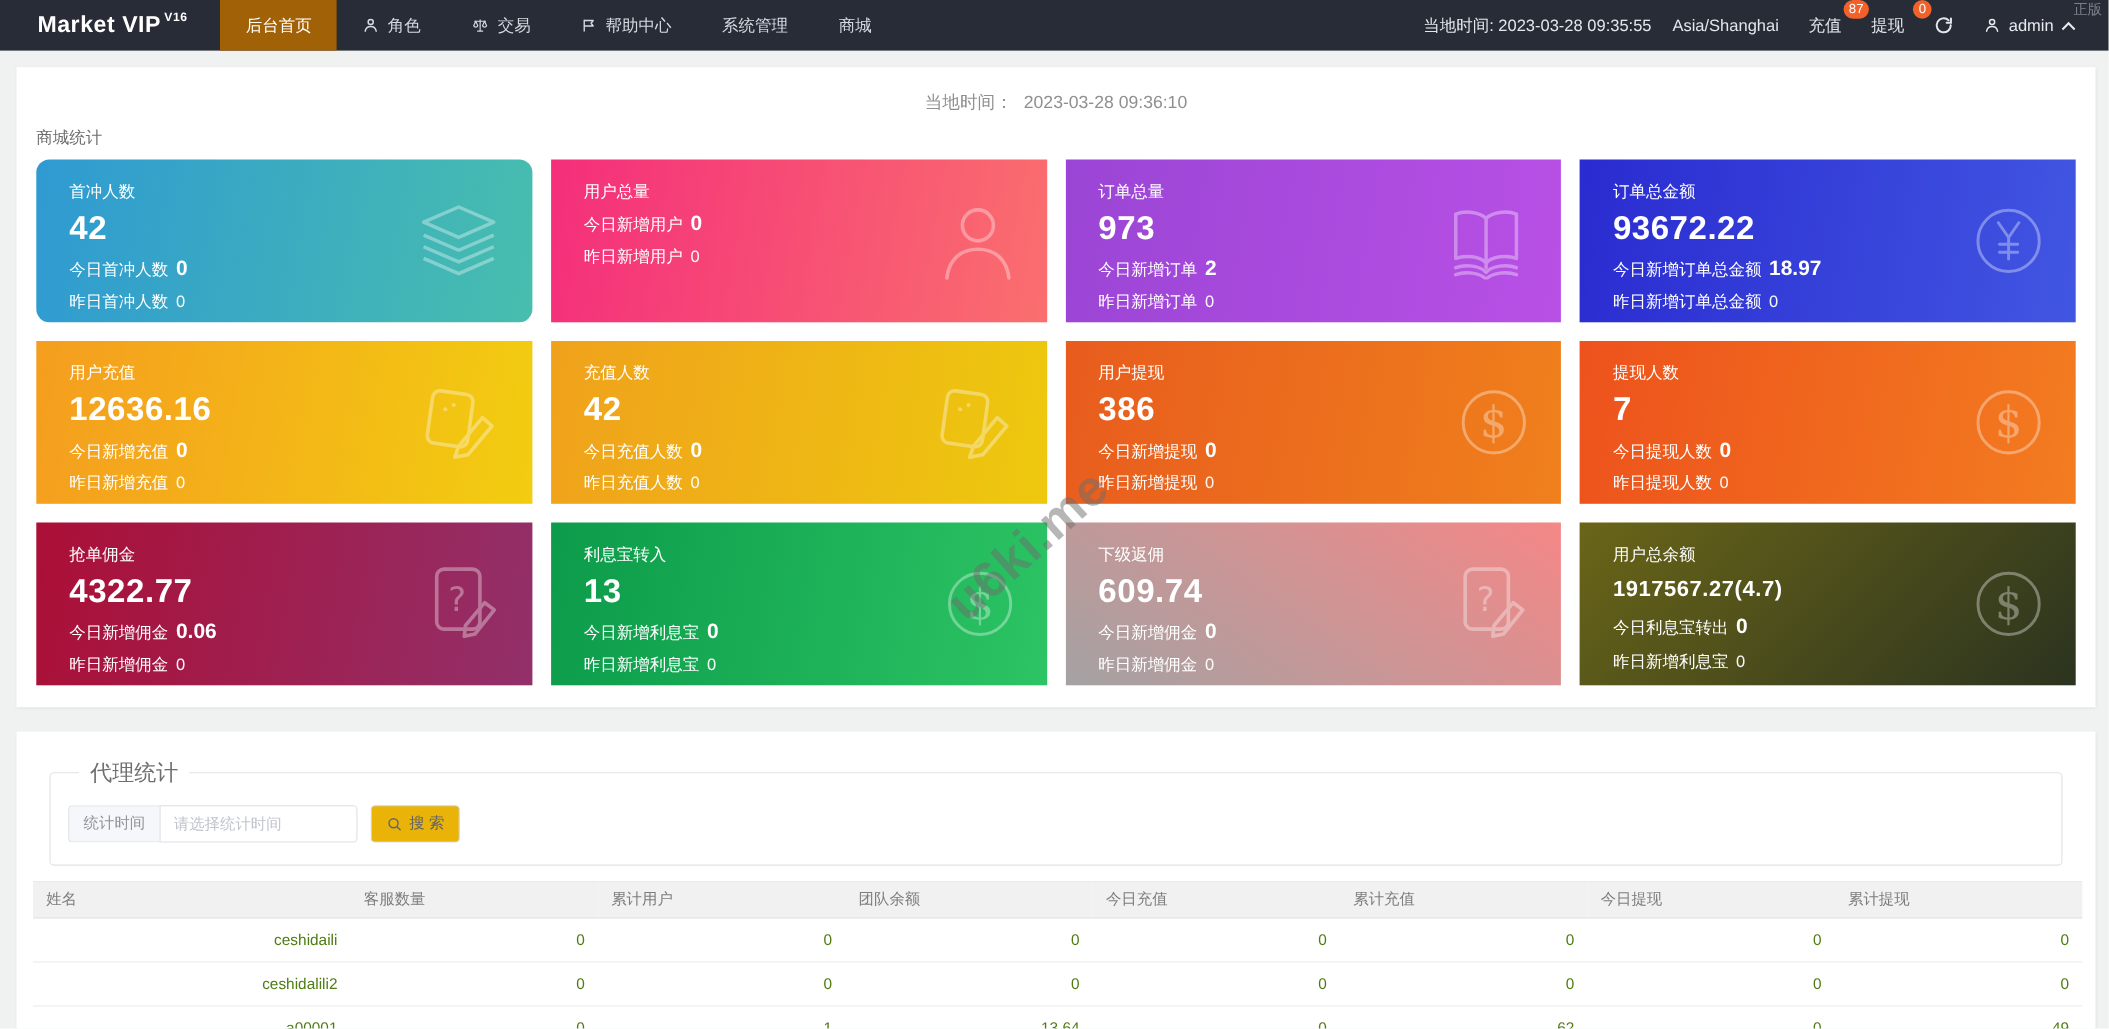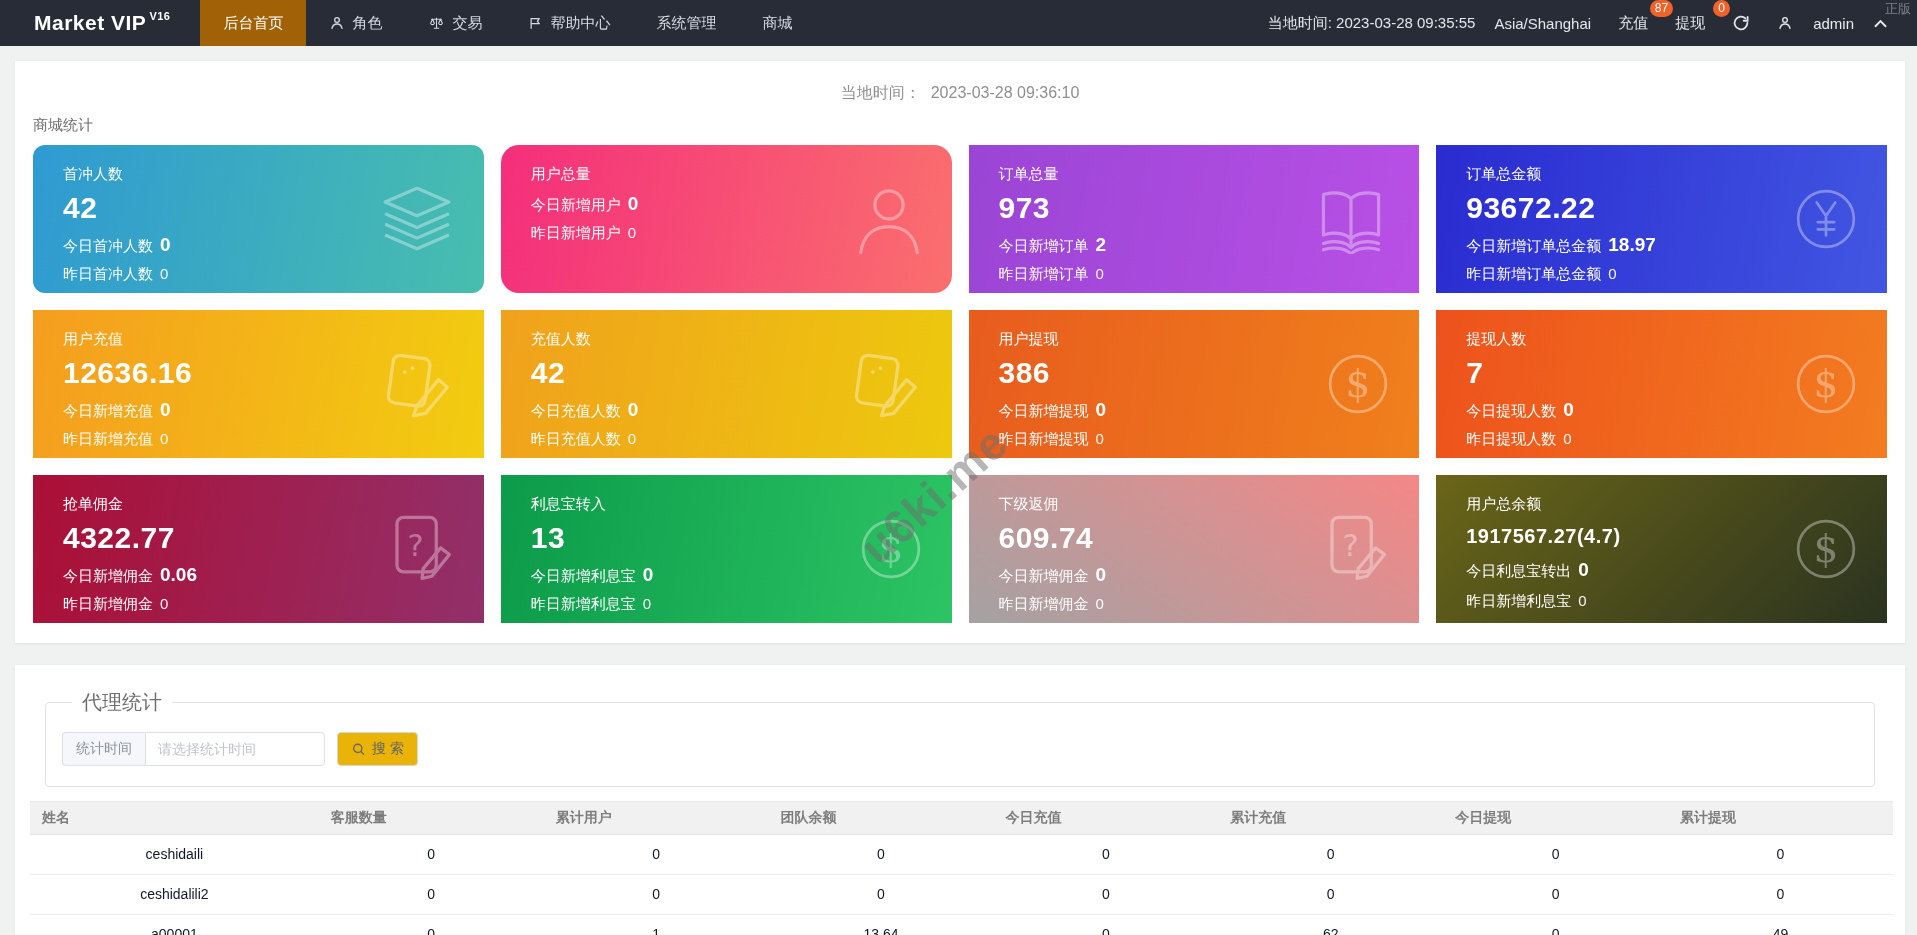--- a/index.html
+++ b/index.html
@@ -13,21 +13,21 @@
   .nav-items { display:flex; align-items:stretch; }
   .nav-item { display:flex; align-items:center; gap:7px; padding:0 23px; cursor:pointer; white-space:nowrap; }
   .nav-item.active { background:#a16207; color:#fff; }
   .nav-ic { display:flex; align-items:center; }
   .nav-right { margin-left:auto; display:flex; align-items:center; padding-right:30px; gap:27px; white-space:nowrap; }
   .nav-time { color:#e3e6ec; }
   .nav-tz { color:#e3e6ec; margin-left:-8px; }
   .badge-wrap { position:relative; cursor:pointer; color:#e3e6ec; }
   .badge { position:absolute; top:-14px; right:-25px; background:#f2612a; color:#fff; font-size:12px; line-height:15px; min-width:17px; text-align:center; border-radius:9px; padding:1px 5px; }
   .refresh-btn { display:flex; align-items:center; cursor:pointer; color:#e3e6ec; }
-  .admin-box { display:flex; gap:20px; cursor:pointer; color:#e9ebf0; }
+  .admin-box { display:flex; gap:7px; cursor:pointer; color:#e9ebf0; }
   .corner-tag { position:absolute; top:0px; right:6px; font-size:13px; color:#7b8089; z-index:30; }
 
   
   .panel { position:absolute; left:15px; right:12px; background:#fff; box-shadow:0 1px 3px rgba(0,0,0,.07); }
   .panel-overview { top:61px; height:582px; }
   .panel-agents { top:665px; height:300px; }
 
   .time-line { padding-top:22px; text-align:center; font-size:16px; color:#8f8f8f; }
   .time-line .tl-label { margin-right:10px; }
   .section-title { margin:12px 0 0 18px; font-size:15px; color:#6e6e6e; }
@@ -51,22 +51,22 @@
   .agent-fieldset legend { font-size:20px; color:#6f6f6f; padding:0 10px; margin-left:10px; }
   .filter-row { display:flex; align-items:center; margin-top:4px; }
   .input-group { display:flex; align-items:stretch; }
   .filter-label { background:#f5f7fa; border:1px solid #dcdfe6; border-right:none; border-radius:4px 0 0 4px; color:#8d929b; font-size:14px; padding:0 13px; display:flex; align-items:center; height:34px; }
   .date-input { border:1px solid #dcdfe6; border-radius:0 4px 4px 0; height:34px; width:180px; padding:0 12px; font-size:14px; color:#606266; outline:none; font-family:"Liberation Sans",sans-serif; }
   .date-input::placeholder { color:#c0c4cc; }
   .search-btn { margin-left:12px; height:34px; background:#eab308; border:1px solid #d4d7de; border-radius:4px; padding:0 13px; font-size:14px; color:#5f6368; display:flex; align-items:center; gap:6px; cursor:pointer; font-family:"Liberation Sans",sans-serif; }
 
   
   .agents-table { width:calc(100% - 27px); margin:14px 12px 0 15px; border-collapse:collapse; table-layout:fixed; font-size:14px; }
-  .agents-table th { background:#f1f1f1; color:#7d7d7d; font-weight:bold; text-align:left; padding:7px 12px; border-top:1px solid #e8e8e8; border-bottom:1px solid #e3e3e3; }
-  .agents-table td { color:#0f172a; text-align:center; padding:11px 12px 12px; border-bottom:1px solid #ececec; }
+  .agents-table th { background:#f1f1f1; color:#7d7d7d; font-weight:normal; text-align:left; padding:7px 12px; border-top:1px solid #e8e8e8; border-bottom:1px solid #e3e3e3; }
+  .agents-table td { color:#4d7c0f; text-align:right; padding:11px 12px 12px; border-bottom:1px solid #ececec; }
 </style>
 </head>
 <body>
 
 <div class="navbar">
   <div class="brand">
     <span>Market VIP</span>
       <sup>V16</sup>
   </div>
   <div class="nav-items" id="nav-items">
@@ -160,21 +160,21 @@
     <div class="card-line">
       <span>昨日首冲人数</span><span class="v-plain">0</span>
     </div>
     <div class="card-icon"><svg width="78" height="68" viewBox="0 0 72 64" fill="none" stroke="#fff" stroke-width="3" stroke-linejoin="round">
             <path d="M36 3 66 16 36 29 6 16Z"></path>
             <path d="M6 27l30 13 30-13"></path>
             <path d="M6 37l30 13 30-13"></path>
             <path d="M6 47l30 13 30-13"></path>
           </svg></div>
   </div>
-      <div class="card" style="background: linear-gradient(100deg, rgb(244, 46, 123), rgb(250, 111, 110)); border-radius: 18px;">
+      <div class="card" style="background: linear-gradient(100deg, rgb(244, 46, 123), rgb(250, 111, 110));">
     <div class="card-title">用户总量</div>
     <div class="card-line">
       <span>今日新增用户</span><span class="v-strong">0</span>
     </div>
     <div class="card-line">
       <span>昨日新增用户</span><span class="v-plain">0</span>
     </div>
     <div class="card-icon"><svg width="70" height="76" viewBox="0 0 64 70" fill="none" stroke="#fff" stroke-width="3" stroke-linecap="round">
             <circle cx="32" cy="22" r="13"></circle>
             <path d="M6 66c2-16 12-24 26-24s24 8 26 24"></path>

